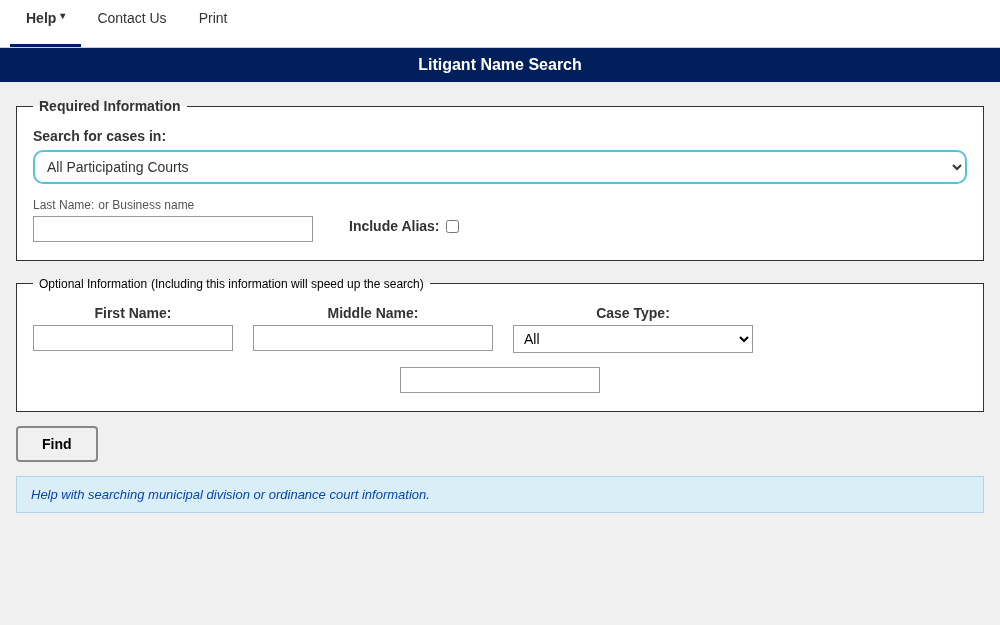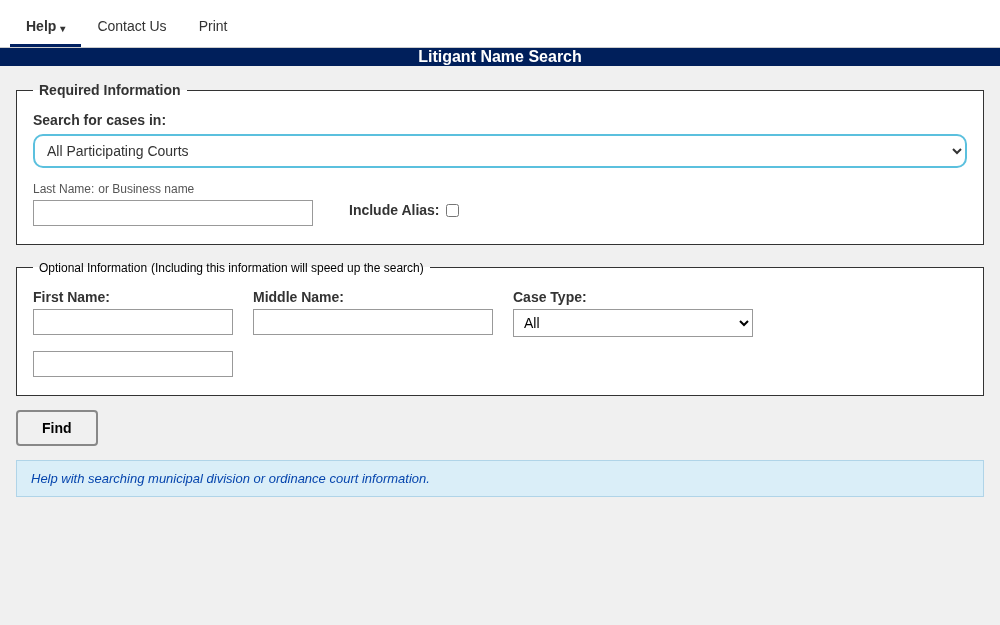--- a/index.html
+++ b/index.html
@@ -18,39 +18,39 @@
       align-items: flex-end;
       padding: 0 10px;
       height: 48px;
     }
     .nav-item {
       padding: 10px 16px;
       cursor: pointer;
       font-size: 14px;
       color: #333;
       display: flex;
-      align-items: flex-end;
+      align-items: flex-start;
       gap: 4px;
       height: 100%;
       border-bottom: 3px solid transparent;
     }
     .nav-item.active {
       border-bottom: 3px solid #002060;
       font-weight: bold;
     }
     .nav-arrow {
       font-size: 10px;
     }
 
     
     .page-header {
       background: #001f5b;
       color: #fff;
       text-align: center;
-      padding: 0;
+      padding: 8px;
       font-size: 16px;
       font-weight: bold;
     }
 
     
     .main-content {
       padding: 16px;
       background: #f0f0f0;
     }
 
@@ -128,20 +128,21 @@
 
     
     .optional-fields {
       display: flex;
       gap: 20px;
       flex-wrap: wrap;
     }
     .field-group {
       display: flex;
       flex-direction: column;
+      align-items: center;
     }
     .field-label {
       font-weight: bold;
       font-size: 14px;
       margin-bottom: 4px;
     }
     .field-label span {
       font-weight: normal;
       font-size: 12px;
       color: #555;

